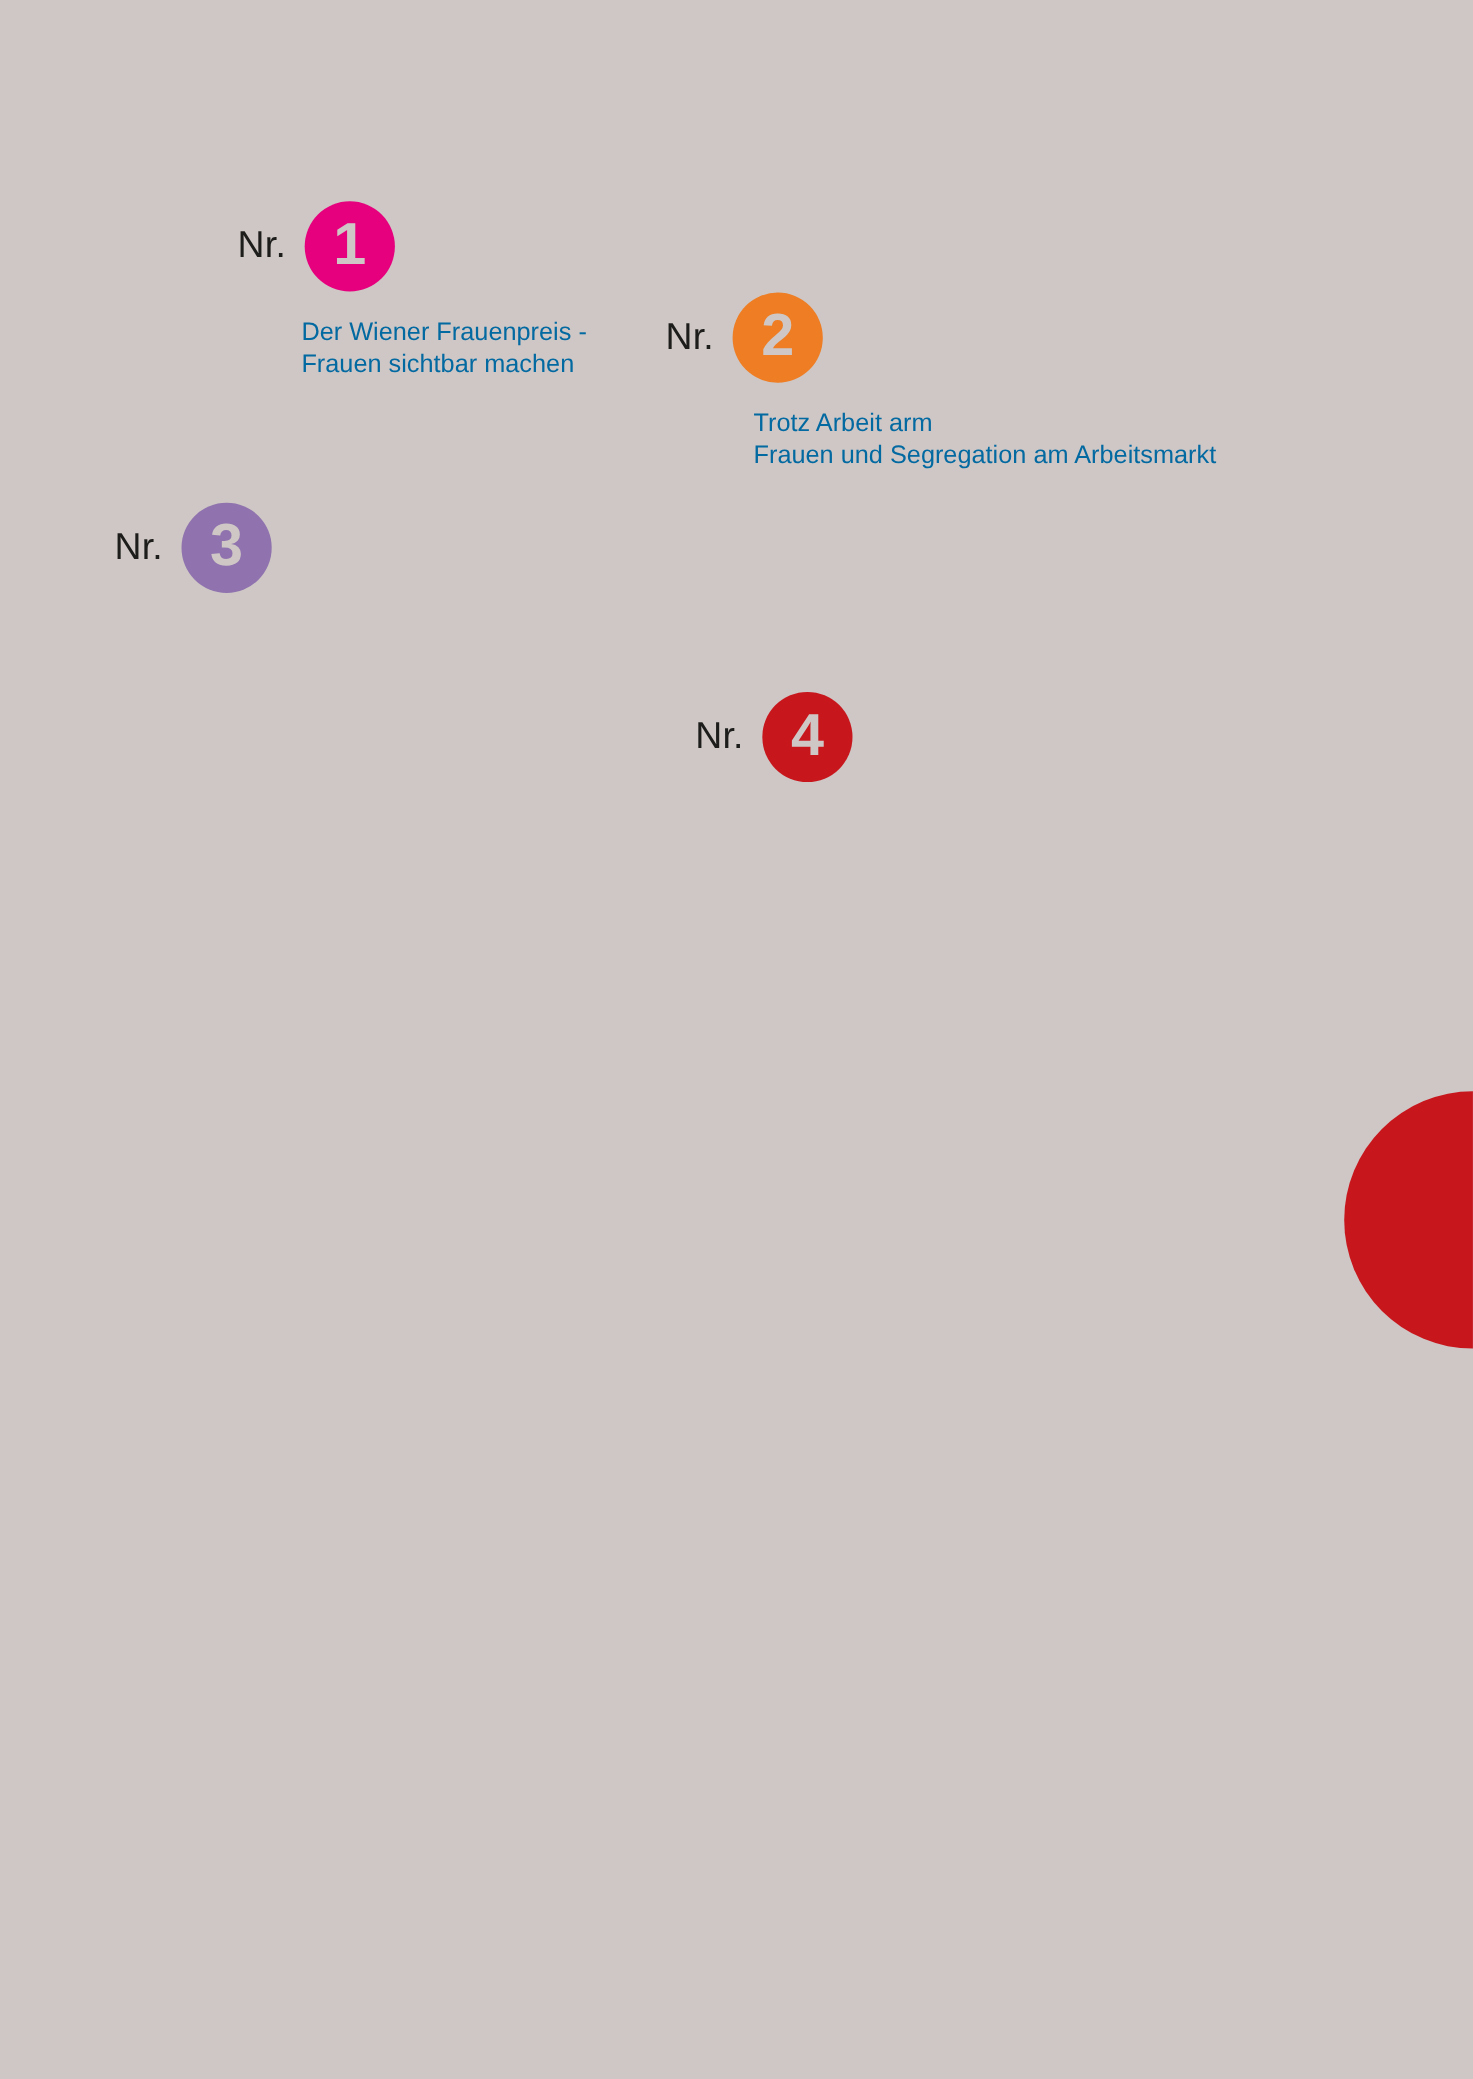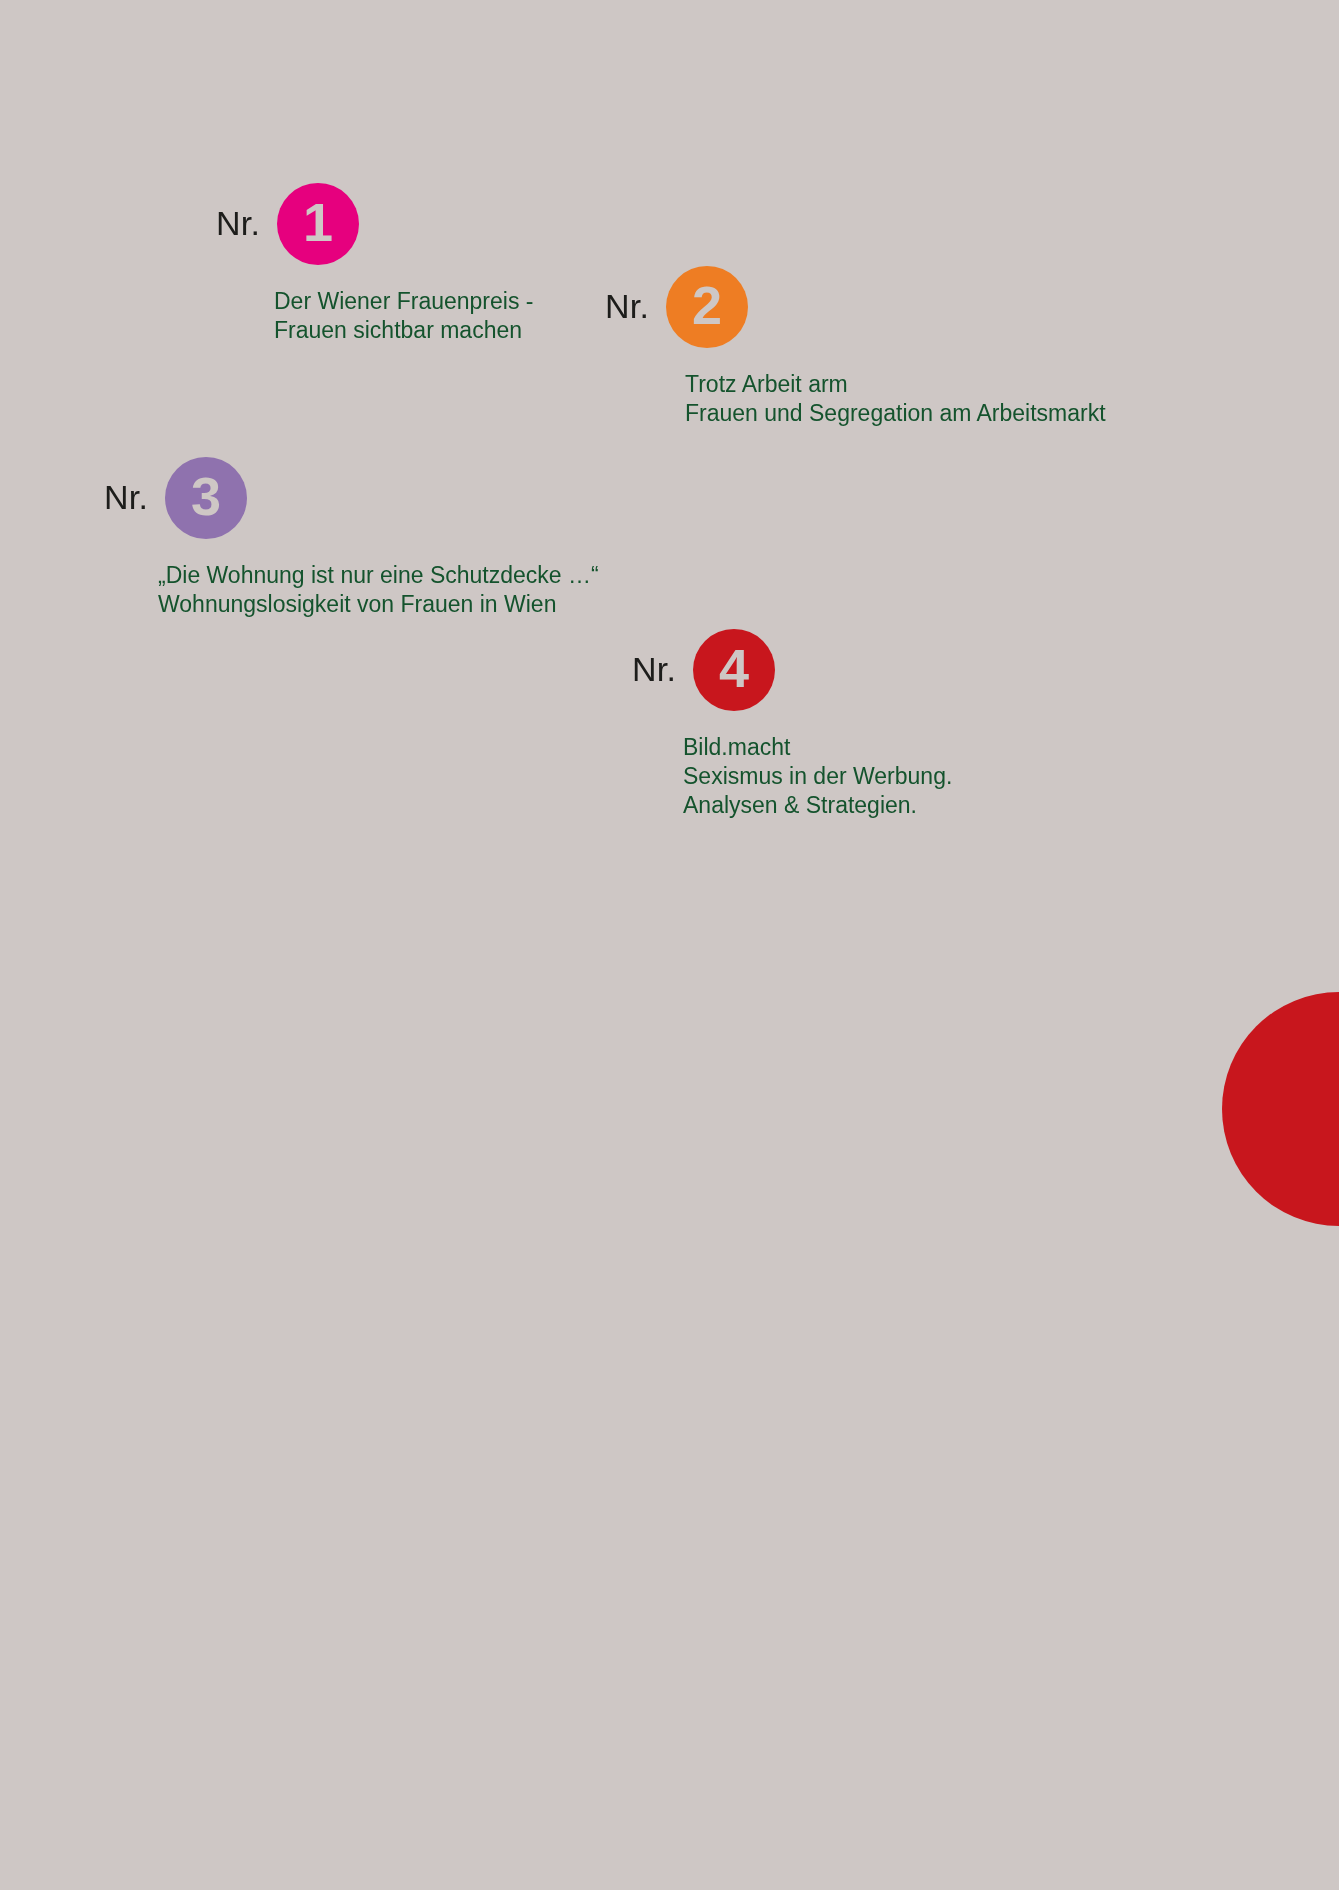--- a/index.html
+++ b/index.html
@@ -66,21 +66,21 @@
 
   .nr-bubble span {
     display: block;
     transform: translateY(-2px);
   }
 
   .entry-body {
     margin-top: 22px;
     font-size: 23px;
     line-height: 1.26;
-    color: #14532d;
+    color: #0369a1;
     white-space: pre-line;
   }
 
   
   #entry-1 { left: 216px; top: 183px; }
   #entry-1 .entry-body { margin-left: 58px; }
 
   #entry-2 { left: 605px; top: 266px; }
   #entry-2 .entry-body { margin-left: 80px; }
 
@@ -126,29 +126,24 @@
 Frauen und Segregation am Arbeitsmarkt</div>
   </div>
 
   <div class="entry" id="entry-3">
     <div class="entry-head">
       <div class="nr-label">Nr.</div>
       <div class="nr-bubble" id="bubble-3" style="background: rgb(143, 114, 174);">
         <span>3</span>
       </div>
     </div>
-    <div class="entry-body">„Die Wohnung ist nur eine Schutzdecke …“
-Wohnungslosigkeit von Frauen in Wien</div>
   </div>
 
   <div class="entry" id="entry-4">
     <div class="entry-head">
       <div class="nr-label">Nr.</div>
       <div class="nr-bubble" id="bubble-4" style="background: rgb(200, 22, 29);">
         <span>4</span>
       </div>
     </div>
-    <div class="entry-body">Bild.macht
-Sexismus in der Werbung.
-Analysen &amp; Strategien.</div>
   </div>
 
 </div>
 
 </body></html>

